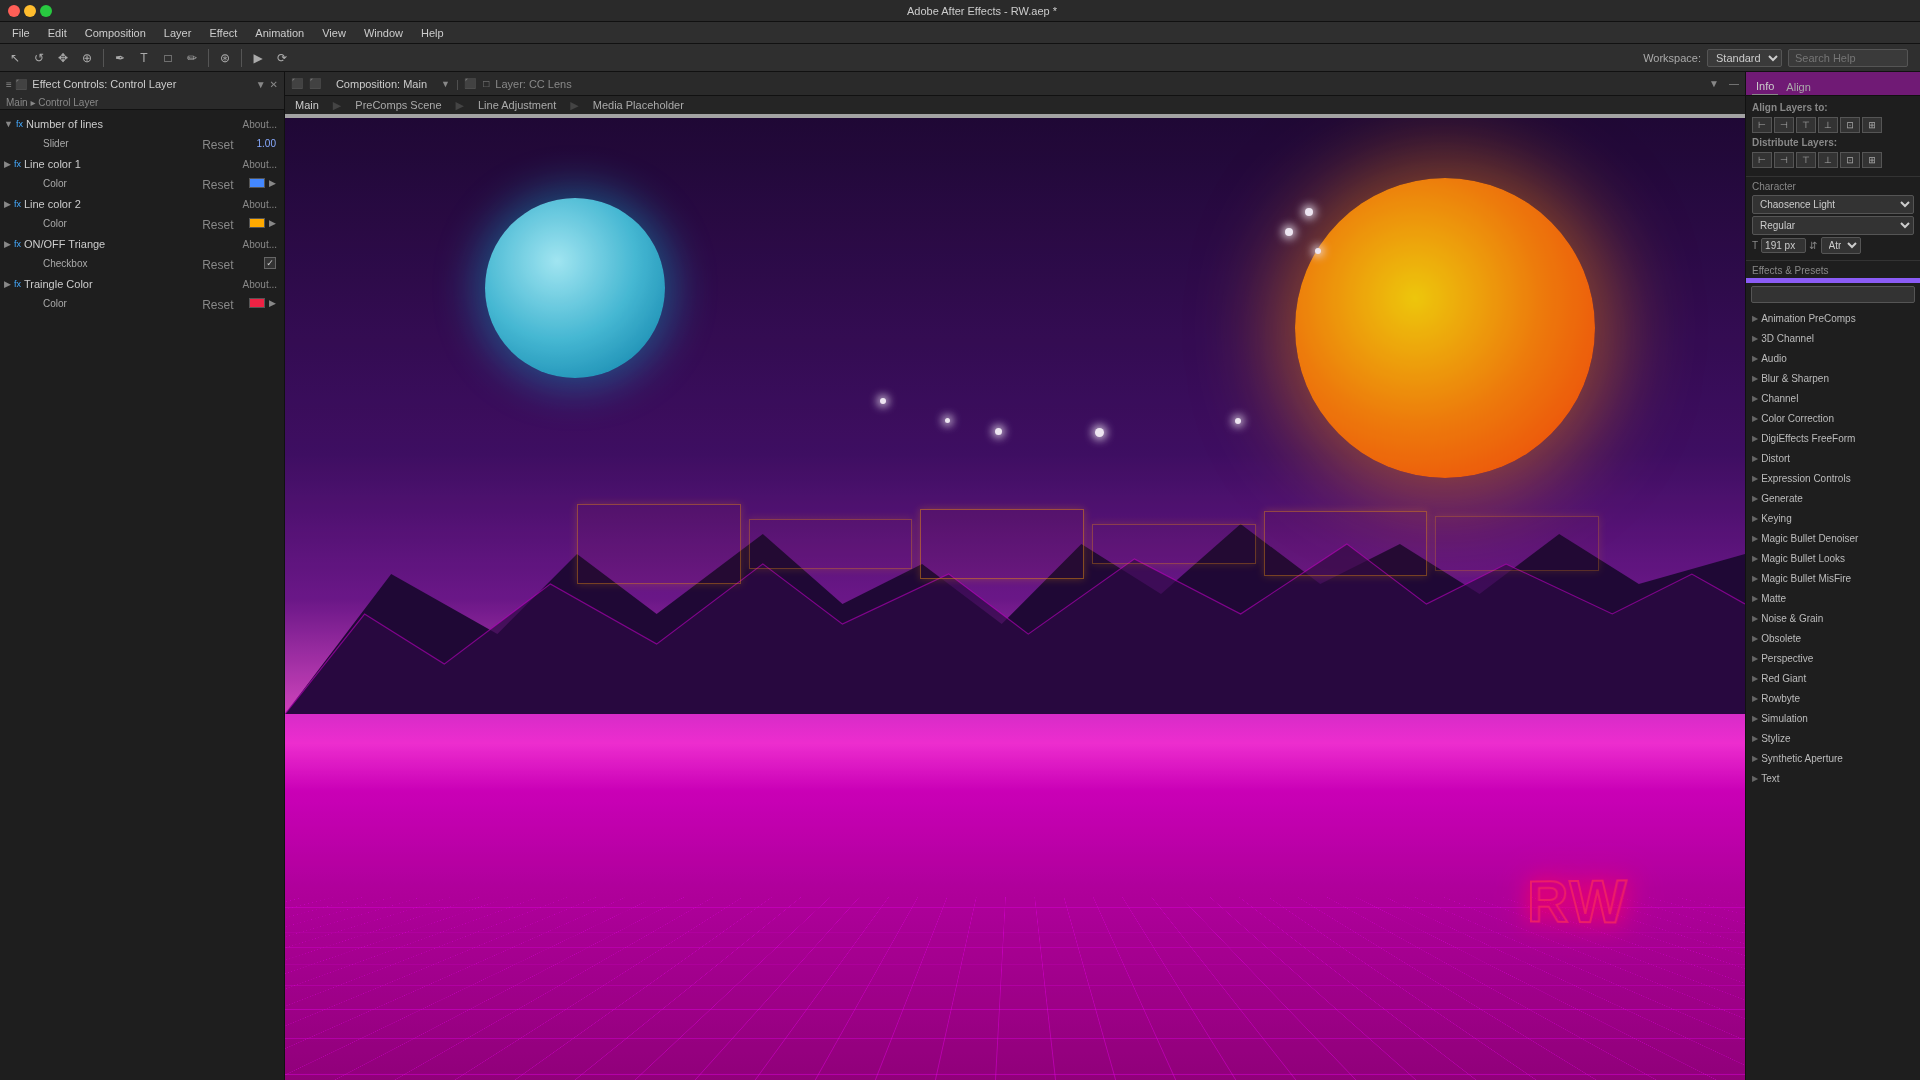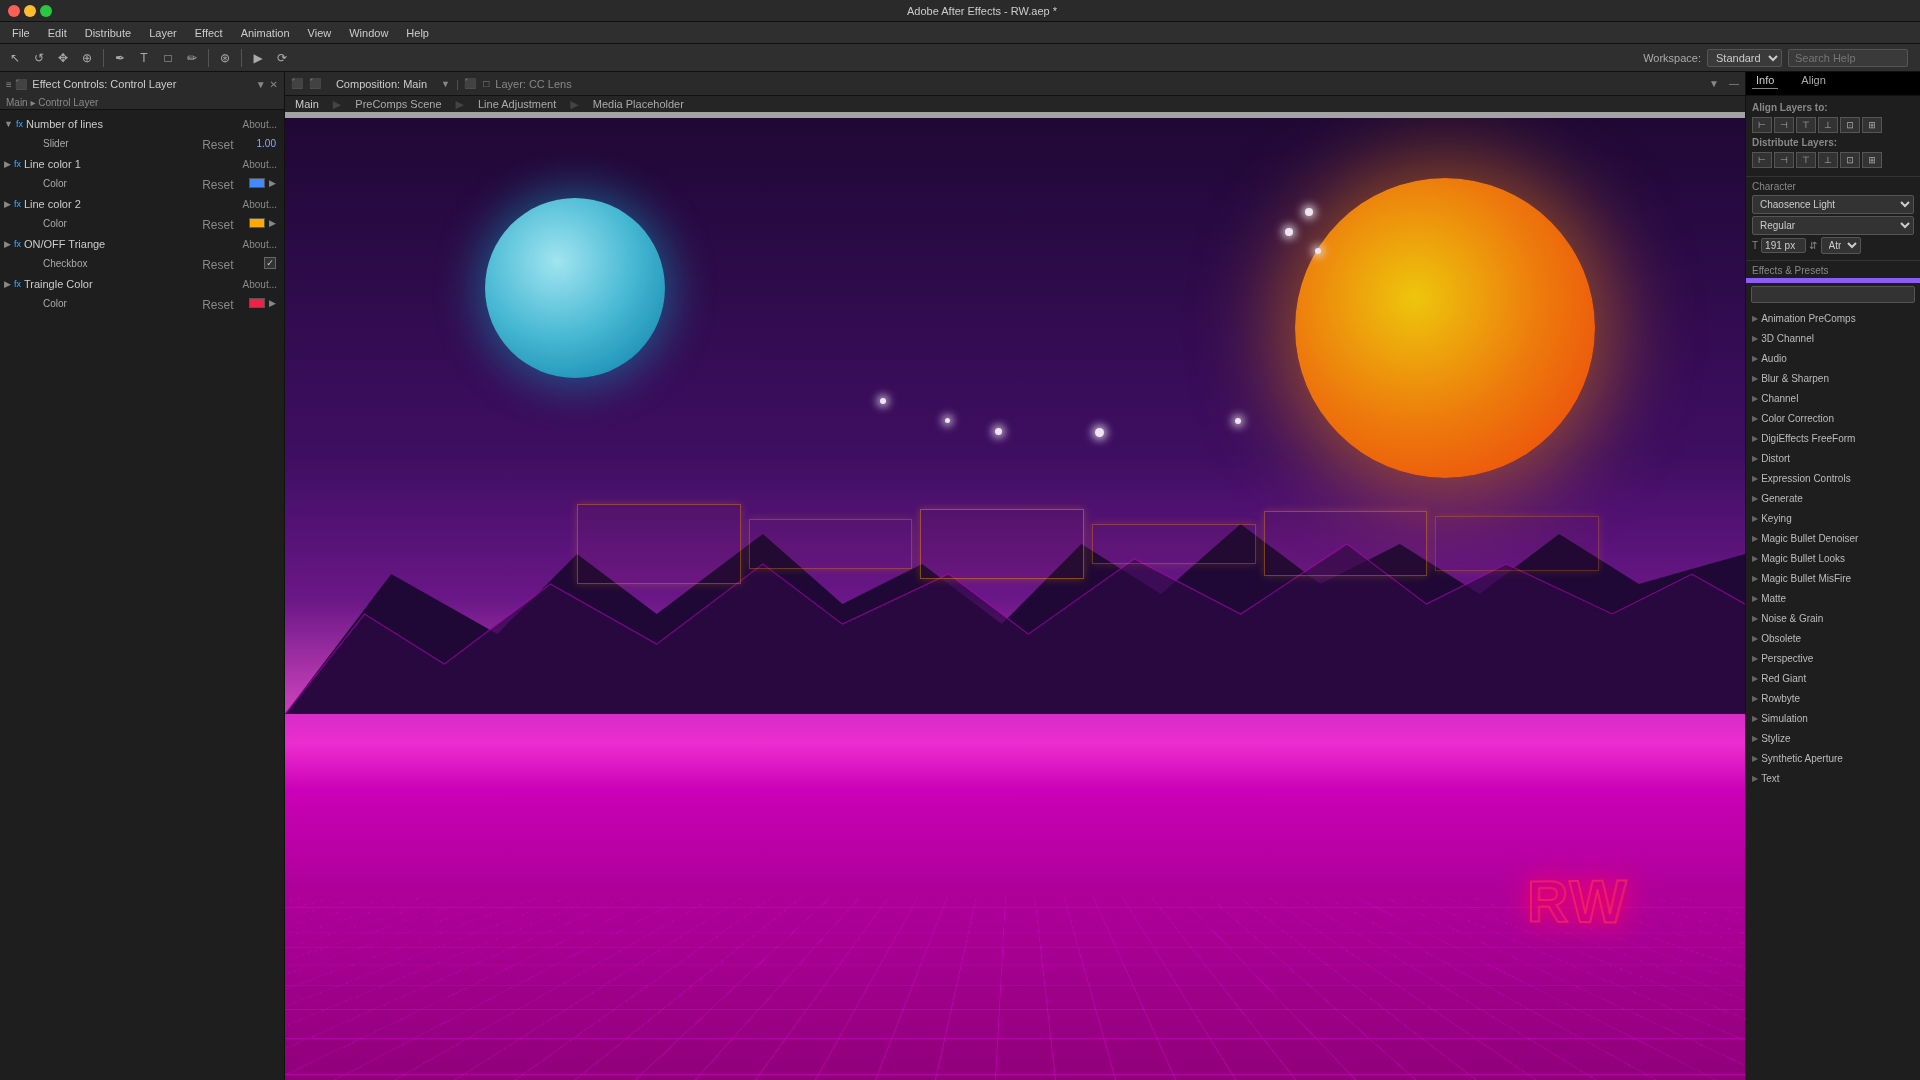--- a/index.html
+++ b/index.html
@@ -218,21 +218,21 @@
       color: #888;
     }
 
     
     #comp-tabs {
       background: #252525;
       height: 22px;
       display: flex;
       align-items: center;
       padding: 0 4px;
-      border-bottom: 6px solid #a3a3a3;
+      border-bottom: 4px solid #a3a3a3;
       gap: 8px;
     }
     .comp-nav-tab {
       font-size: 11px;
       color: #aaa;
       cursor: pointer;
       padding: 2px 6px;
     }
     .comp-nav-tab.active { color: #ccc; }
     .comp-nav-sep { color: #444; }
@@ -294,27 +294,27 @@
 
     
     #right-panel {
       width: 175px;
       background: #1e1e1e;
       border-left: 1px solid #111;
       display: flex;
       flex-direction: column;
     }
     .right-top-bar {
-      background: #000000;
+      background: #701a75;
       height: 24px;
       display: flex;
-      align-items: flex-start;
+      align-items: flex-end;
       padding: 0 6px;
       border-bottom: 1px solid #111;
-      gap: 19px;
+      gap: 4px;
     }
     .right-tab {
       font-size: 11px; color: #aaa; cursor: pointer; padding: 2px 4px;
     }
     .right-tab.active { color: #ccc; border-bottom: 1px solid #888; }
 
     .align-section {
       padding: 6px;
       border-bottom: 1px solid #333;
     }
@@ -455,21 +455,21 @@
     <span class="win-btn close"></span>
     <span class="win-btn min"></span>
     <span class="win-btn max"></span>
   </div>
   <div class="title">Adobe After Effects - RW.aep *</div>
 </div>
 
 <div id="menu-bar">
   <span class="menu-item">File</span>
   <span class="menu-item">Edit</span>
-  <span class="menu-item">Distribute</span>
+  <span class="menu-item">Composition</span>
   <span class="menu-item">Layer</span>
   <span class="menu-item">Effect</span>
   <span class="menu-item">Animation</span>
   <span class="menu-item">View</span>
   <span class="menu-item">Window</span>
   <span class="menu-item">Help</span>
 </div>
 
 <div id="toolbar">
   <div class="toolbar-btn">↖</div>

